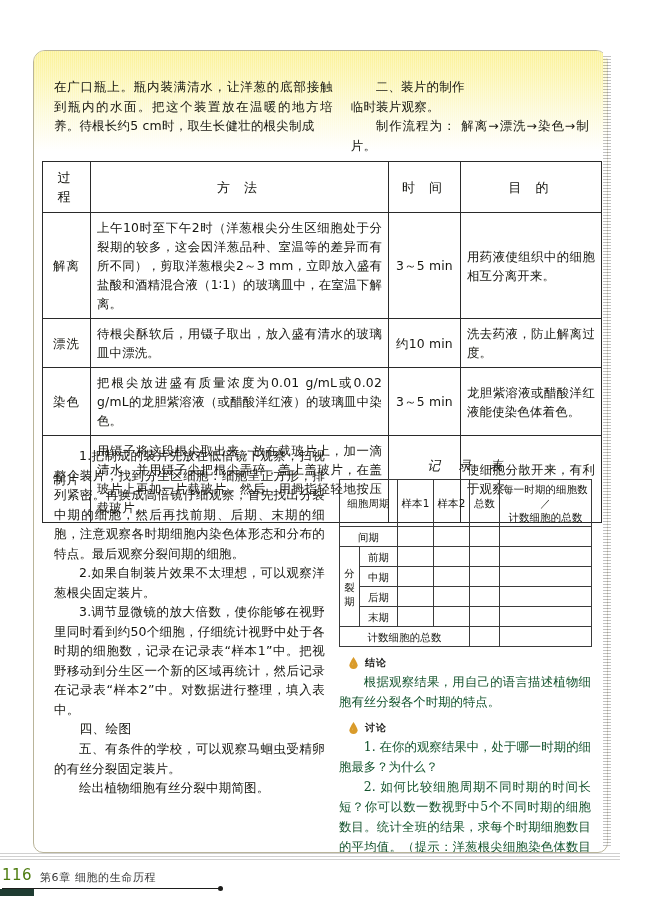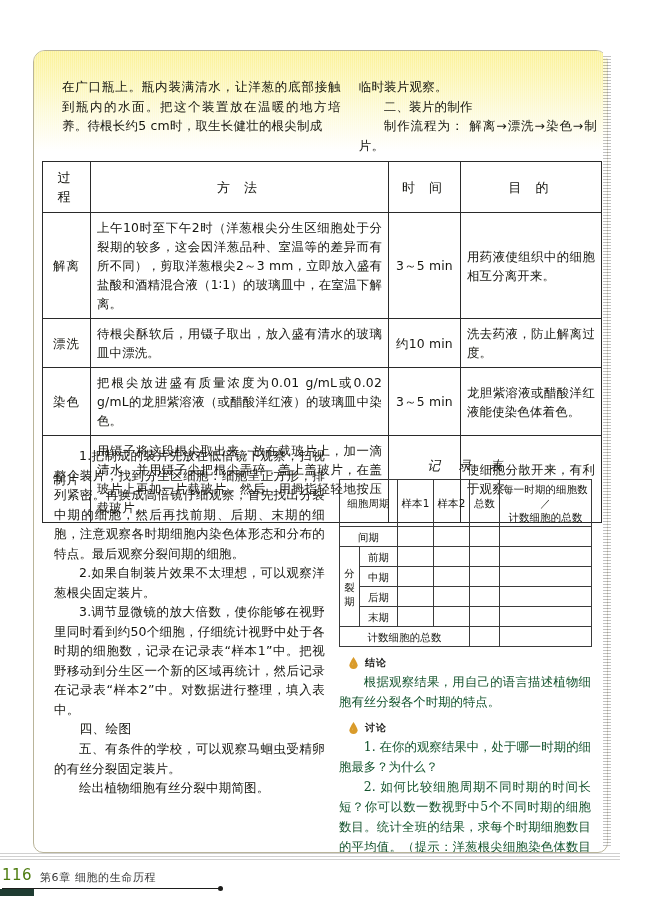--- a/index.html
+++ b/index.html
@@ -79,21 +79,21 @@
 
   .cn {
     font-family: "DejaVu Sans", "Liberation Sans", sans-serif;
     color: #1d1d1b;
     letter-spacing: 0.2px;
   }
 
   
   #intro {
     position: absolute;
-    left: 8px; top: 0;
+    left: 0; top: 0;
     width: 575px;
     display: flex;
     padding: 26px 20px 0 20px;
     box-sizing: border-box;
     gap: 18px;
   }
   #intro-left { width: 290px; }
   #intro-right { width: 248px; }
   .para {
     font-size: 12.5px;
@@ -301,22 +301,22 @@
 <div id="page-sheet">
   <div id="page-gradient"></div>
 
   <div class="content">
 
     <div id="intro">
       <div id="intro-left">
         <p class="para cn">在广口瓶上。瓶内装满清水，让洋葱的底部接触到瓶内的水面。把这个装置放在温暖的地方培养。待根长约5 cm时，取生长健壮的根尖制成</p>
       </div>
       <div id="intro-right">
+        <p class="para cn indent2">二、装片的制作</p>
         <p class="para cn">临时装片观察。</p>
-        <p class="para cn indent2">二、装片的制作</p>
         <p class="para cn indent2">制作流程为：  解离→漂洗→染色→制片。</p>
       </div>
     </div>
 
     <div id="proc-table-wrap">
       <table class="proc">
         <colgroup>
           <col style="width:48px">
           <col style="width:298px">
           <col style="width:72px">

